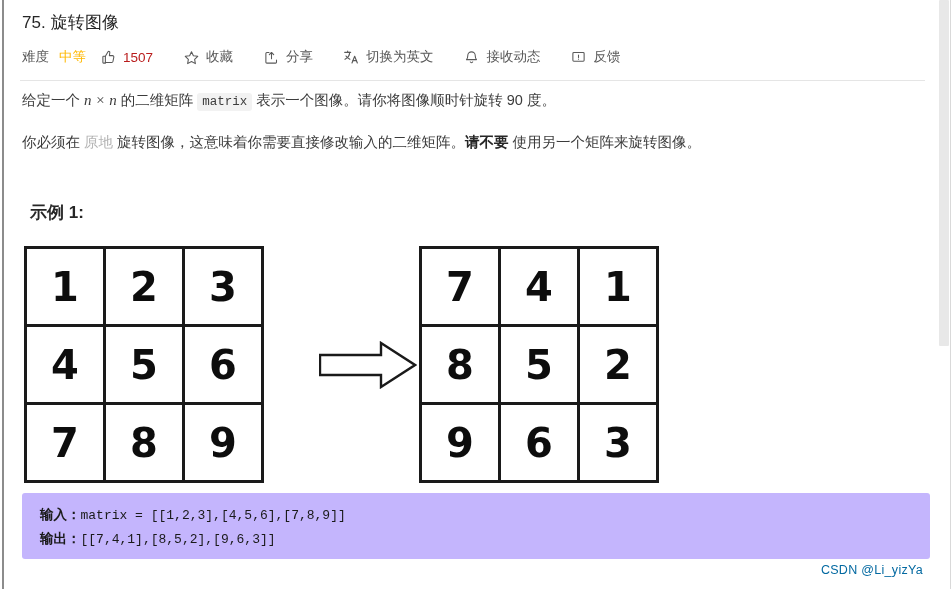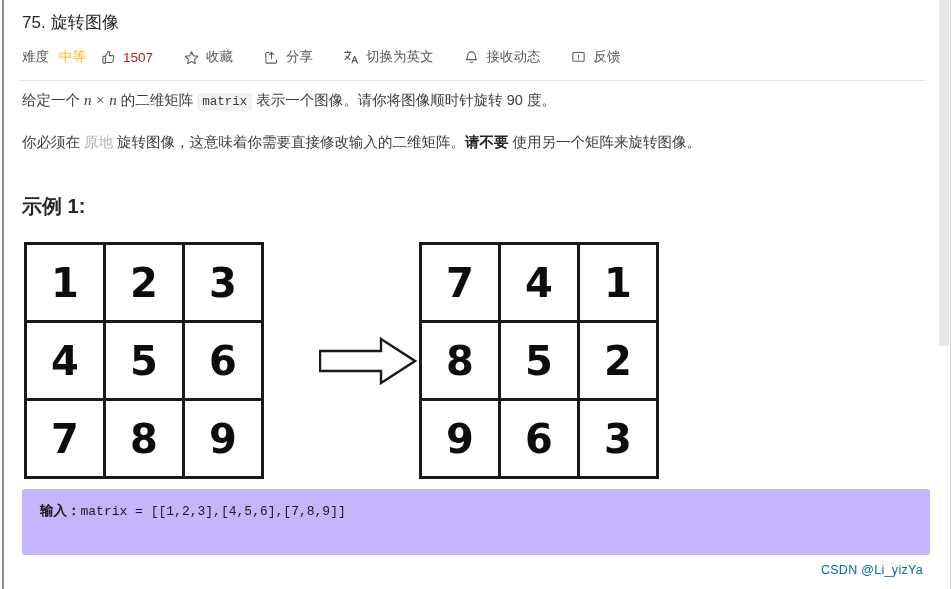--- a/index.html
+++ b/index.html
@@ -134,23 +134,23 @@
     color: #b3b3b3;
   }
   .strong-text {
     font-weight: 700;
     color: #262626;
     margin-top: 14px;
   }
 
   
   #example-heading {
-    margin: 0;
+    margin: 8px;
     padding: 38px 0 0 22px;
-    font-size: 20px;
+    font-size: 17px;
     font-weight: 700;
     color: #262626;
   }
 
   #figure {
     position: relative;
     margin-left: 24px;
     margin-top: 22px;
     width: 630px;
     height: 235px;
@@ -343,20 +343,21 @@
       <div class="matrix-cell">2</div>
       <div class="matrix-cell">9</div>
       <div class="matrix-cell">6</div>
       <div class="matrix-cell">3</div>
     </div>
 
   </div>
 
   <div id="code-block">
     <div class="code-row"><span class="cjk-bold">输入：</span><span>matrix = [[1,2,3],[4,5,6],[7,8,9]]</span></div>
+    <div class="code-row"><span class="cjk-bold">输出：</span><span>[[7,4,1],[8,5,2],[9,6,3]]</span></div>
   </div>
 
 </div>
 
 <div id="scrollbar-track">
   <div id="scrollbar-thumb"></div>
 </div>
 <div id="scrollbar-right-border"></div>
 
 <div id="watermark">CSDN @Li_yizYa</div>

